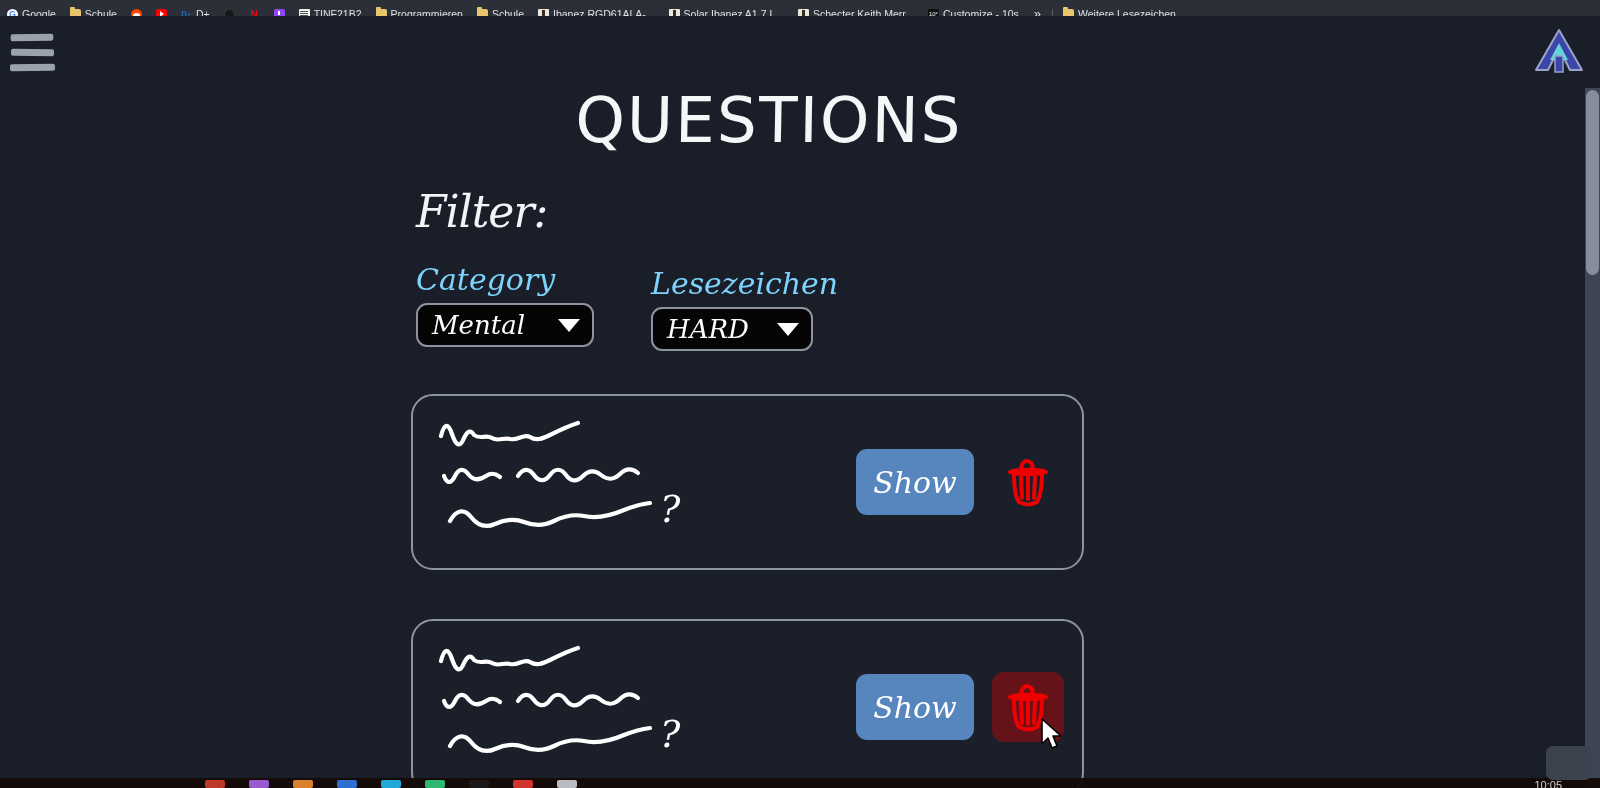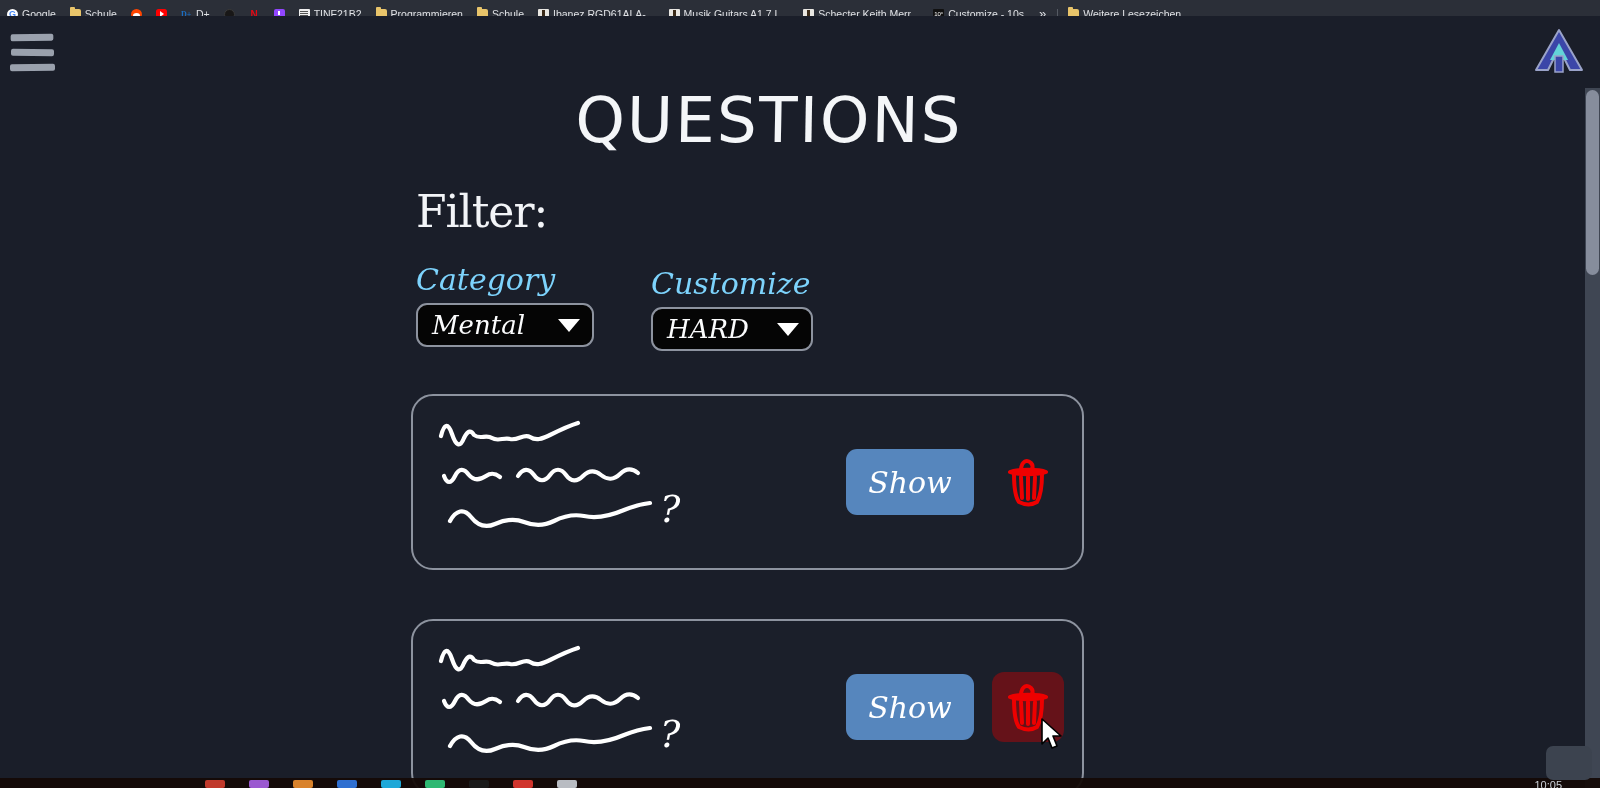--- a/index.html
+++ b/index.html
@@ -103,21 +103,21 @@
     position:absolute; left:0; top:68px; width:1538px; text-align:center;
     font-family:"DejaVu Sans", sans-serif;
     font-size:63px; font-weight:400; color:#f4f6f8;
     letter-spacing:2px;
     transform:skewX(-1deg);
   }
 
   
   #filter-label {
     position:absolute; left:416px; top:170px;
-    font-size:44px; color:#f2f4f7; 
+    font-size:44px; color:#f2f4f7; font-style:italic;
     font-family:"DejaVu Serif", serif; font-weight:400;
     letter-spacing:-1px;
   }
   .field-group { position:absolute; }
   .field-label {
     font-size:30px; color:#7dd3fc; font-style:italic;
     font-family:"DejaVu Serif", serif;
     letter-spacing:0px; white-space:nowrap;
   }
   .dropdown {
@@ -167,21 +167,21 @@
   }
   #q-card-1 { top:378px; height:176px; }
   #q-card-2 { top:603px; height:176px; }
 
   .q-squiggles { position:absolute; left:25px; top:22px; width:400px; height:130px; }
   .q-actions {
     position:absolute; right:18px; top:50%; transform:translateY(-50%);
     display:flex; align-items:center; gap:18px;
   }
   .show-btn {
-    width:128px; height:66px;
+    width:118px; height:66px;
     background:#5686bd; border-radius:11px;
     display:flex;align-items:center;justify-content:center;
     cursor:pointer;
   }
   .show-btn .show-label {
     font-size:30px; color:#ffffff; font-style:italic;
     font-family:"DejaVu Serif", serif;
   }
   .trash-btn {
     width:72px; height:70px; border-radius:12px;
@@ -261,21 +261,21 @@
     <div class="bm">
       <span class="bm-ico ico-folder"></span>
       <span class="bm-label">Schule</span>
     </div>
     <div class="bm">
       <span class="bm-ico ico-guitar"></span>
       <span class="bm-label">Ibanez RGD61ALA-...</span>
     </div>
     <div class="bm">
       <span class="bm-ico ico-guitar"></span>
-      <span class="bm-label">Musik Guitars A1.7 L...</span>
+      <span class="bm-label">Solar Ibanez A1.7 L...</span>
     </div>
     <div class="bm">
       <span class="bm-ico ico-guitar"></span>
       <span class="bm-label">Schecter Keith Merr...</span>
     </div>
     <div class="bm">
       <span class="bm-ico ico-tos"></span>
       <span class="bm-label">Customize - 10s</span>
     </div>
     <div id="bm-overflow">»</div>
@@ -310,21 +310,21 @@
 
   <div id="cat-group" class="field-group">
     <div class="field-label">Category</div>
     <div class="dropdown">
       <span class="dd-value">Mental</span>
       <span class="dd-arrow"></span>
     </div>
   </div>
 
   <div id="diff-group" class="field-group">
-    <div class="field-label">Customize</div>
+    <div class="field-label">Lesezeichen</div>
     <div class="dropdown">
       <span class="dd-value">HARD</span>
       <span class="dd-arrow"></span>
     </div>
   </div>
 
 
   <div id="q-card-1" class="q-card">
     <svg class="q-squiggles" viewBox="0 0 400 130">
       <g fill="none" stroke="#ffffff" stroke-linecap="round" stroke-linejoin="round">

